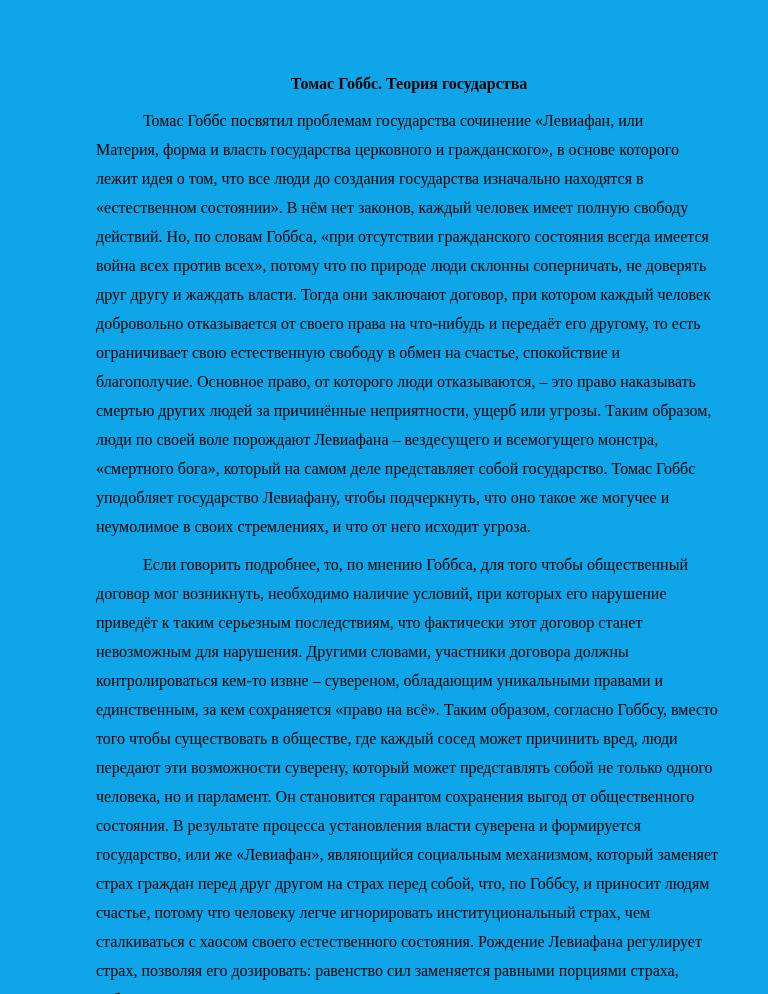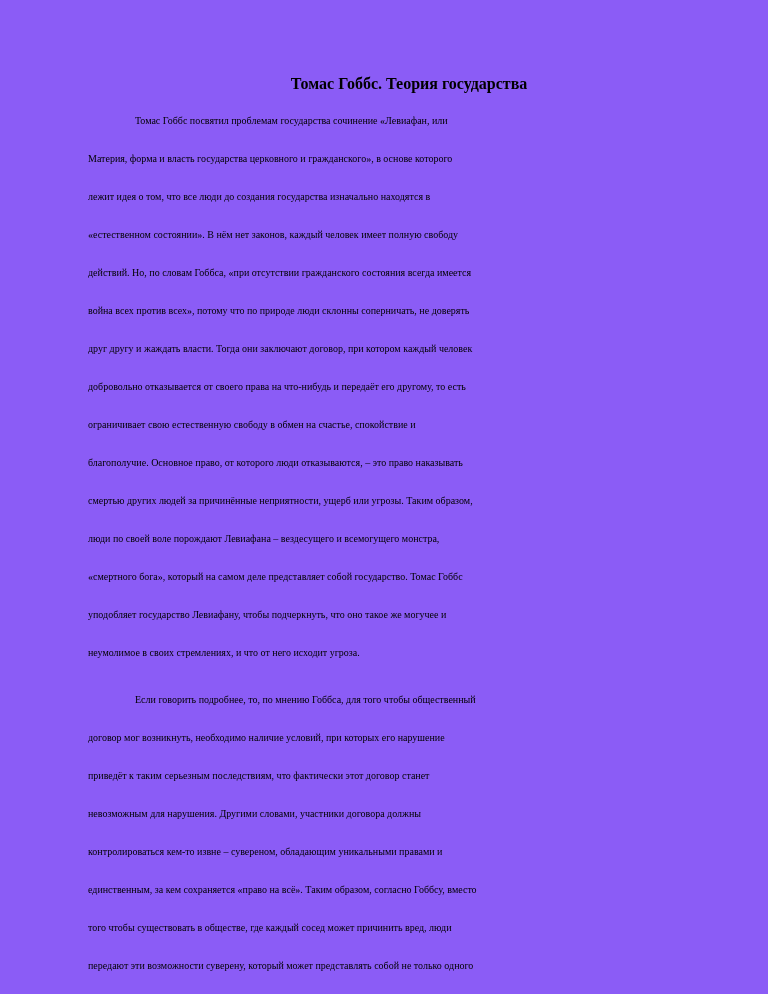--- a/index.html
+++ b/index.html
@@ -12,42 +12,42 @@
     height: 994px;
     overflow: hidden;
     font-family: "Liberation Serif", "DejaVu Serif", serif;
     color: #000000;
   }
   .doc-page {
     box-sizing: border-box;
     width: 768px;
     height: 994px;
     padding-top: 58px;
-    background: #8b5cf6;
+    background: #0ea5e9;
   }
   .doc-title {
     margin-left: 135px;
     width: 548px;
     text-align: center;
     font-size: 16px;
     line-height: 29px;
     font-weight: bold;
     margin-bottom: 4px;
     white-space: nowrap;
   }
   .doc-body {
     margin-left: 88px;
     width: 600px;
   }
   .para {
-    font-size: 10px;
-    line-height: 38px;
+    font-size: 16px;
+    line-height: 29px;
     white-space: pre;          
     text-indent: 47px;         
-    margin: 0;
+    margin: 8px;
   }
   .para + .para {
     margin-top: 9px;           
   }
 </style>
 </head>
 <body>
 
 <div class="doc-page">
   <h1 class="doc-title">Томас Гоббс. Теория государства</h1>

